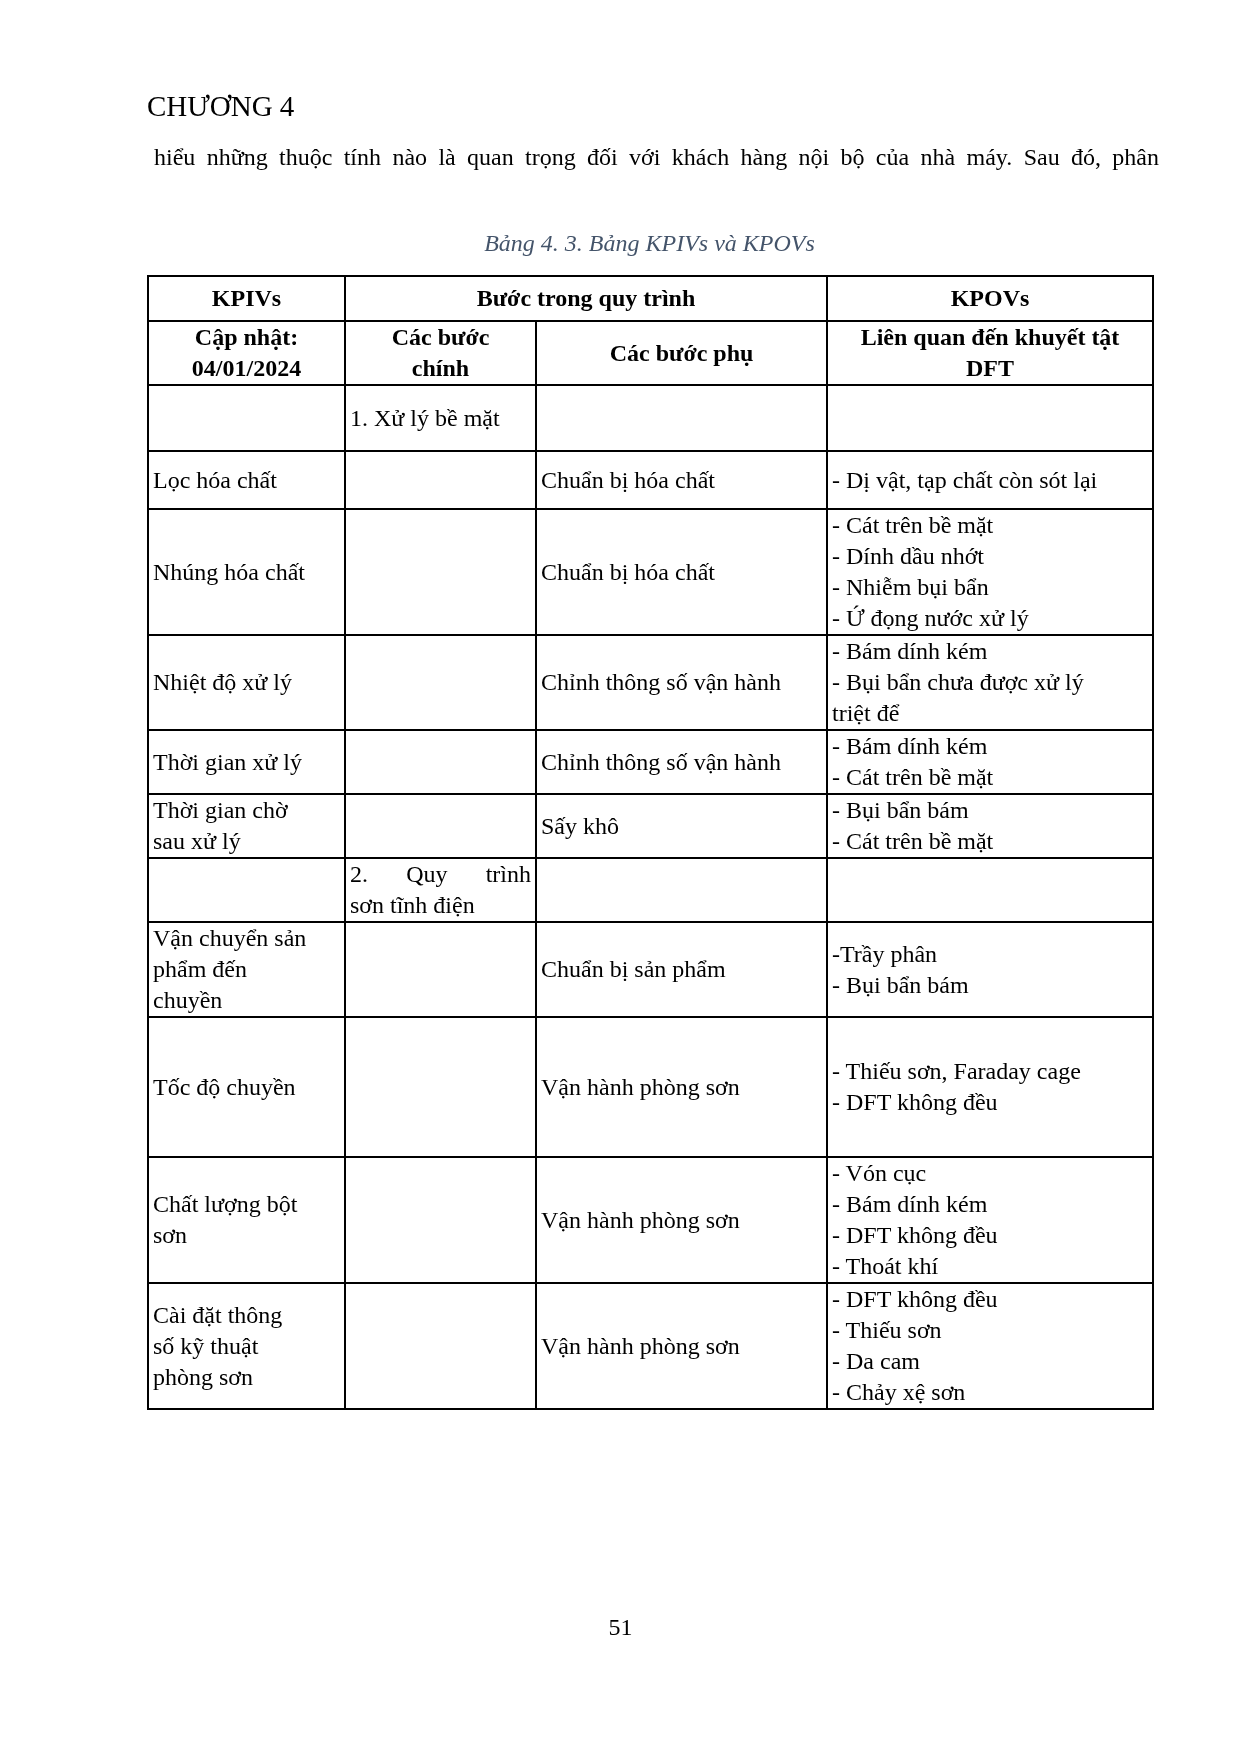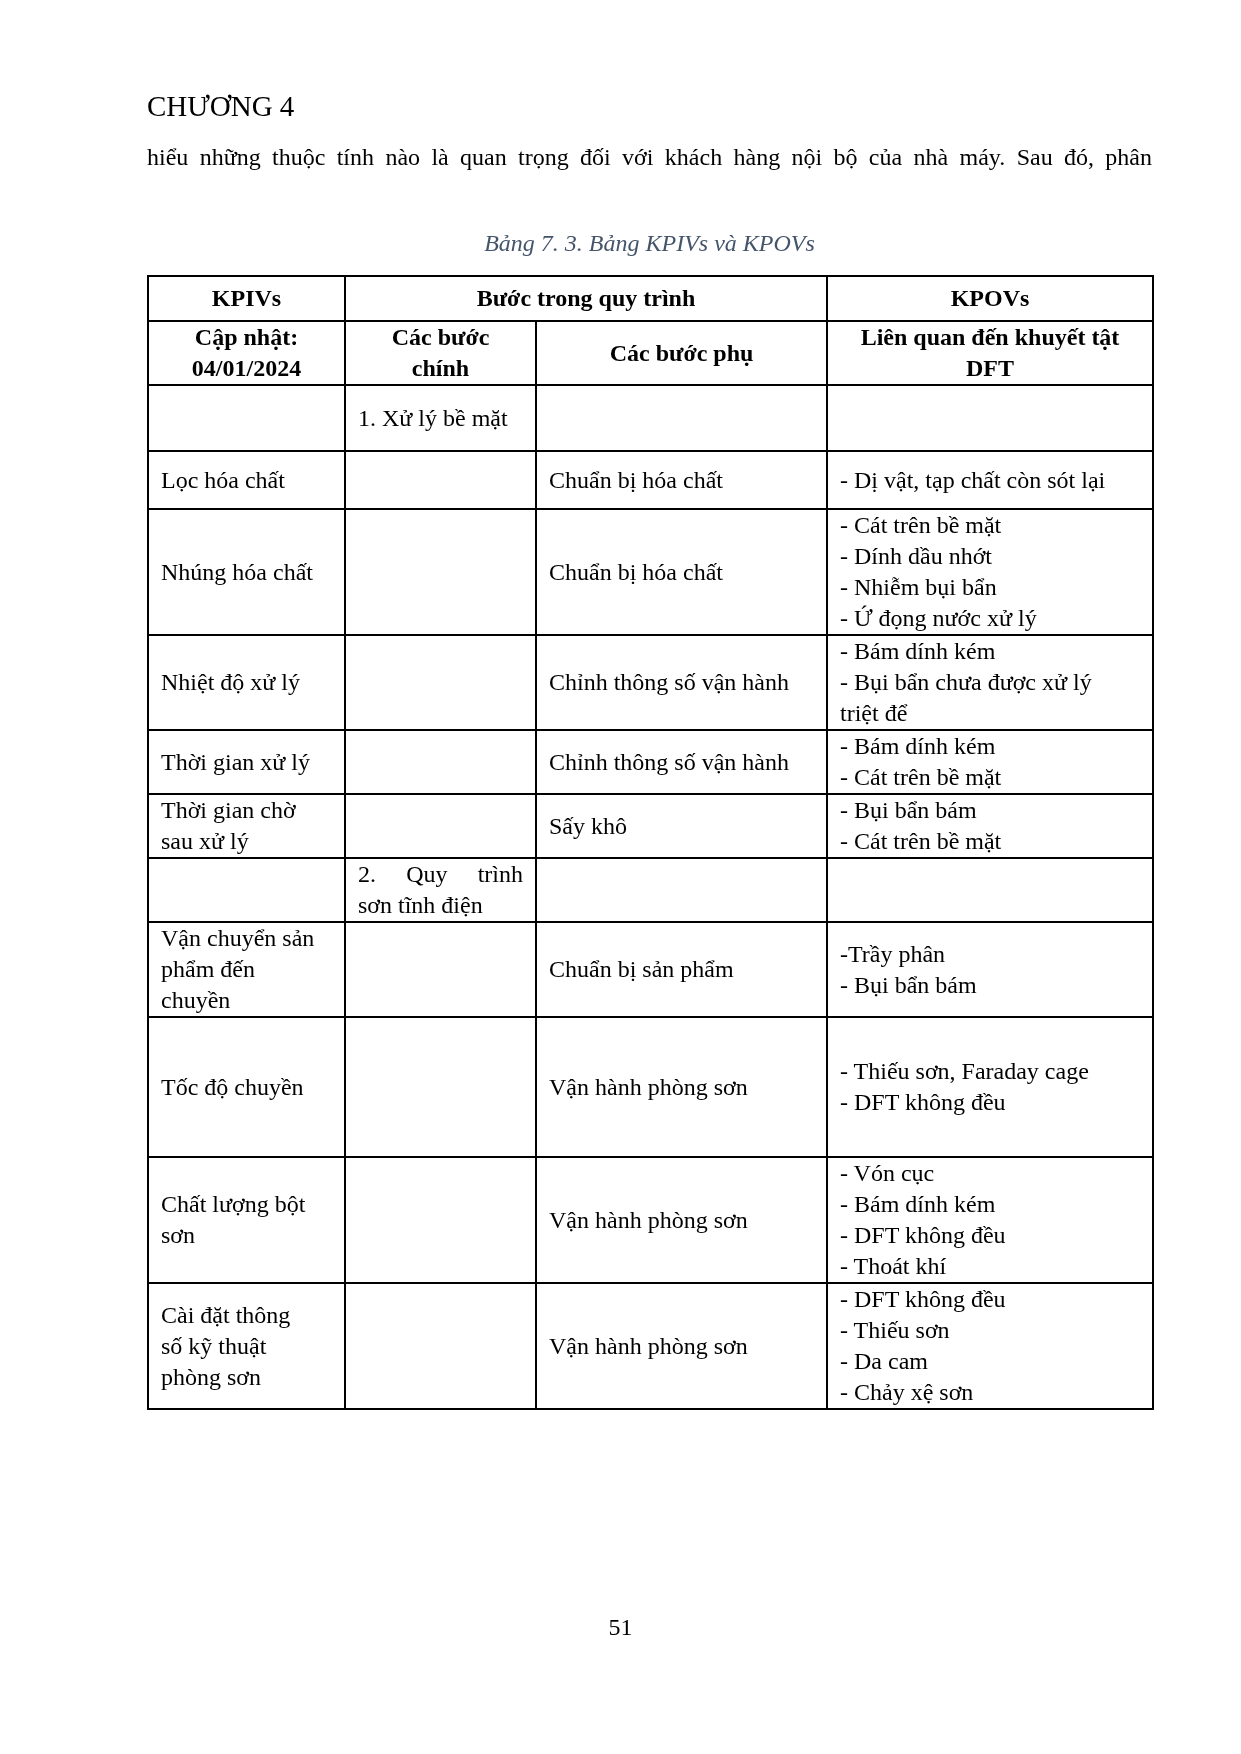--- a/index.html
+++ b/index.html
@@ -6,56 +6,56 @@
     body {
       width: 1241px; height: 1754px; position: relative; overflow: hidden;
       font-family: "Liberation Serif", "DejaVu Serif", serif;
       color: #000;
     }
     .chapter {
       position: absolute; left: 147px; top: 90px;
       font-size: 29px; line-height: 32px;
     }
     .para {
-      position: absolute; left: 147px; top: 134px; width: 1005px;
+      position: absolute; left: 154px; top: 134px; width: 1005px;
       font-size: 24px; line-height: 46px; text-align: justify;
     }
     .para p { margin: 0; }
     .caption {
       position: absolute; left: 147px; top: 227px; width: 1005px;
       text-align: center; font-style: italic;
       font-size: 24px; line-height: 32px; color: #44546a;
     }
     table.kp {
       position: absolute; left: 147px; top: 275px;
       width: 1005px; border-collapse: collapse; table-layout: fixed;
       font-size: 24px;
     }
     table.kp td, table.kp th {
-      border: 2px solid #000; padding: 0 12px; vertical-align: middle;
+      border: 2px solid #000; padding: 0 4px; vertical-align: middle;
       line-height: 31px;
     }
     table.kp th { font-weight: bold; text-align: center; }
     table.kp td.just { text-align: justify; text-align-last: left; }
     .line { display: block; white-space: nowrap; }
     .pagenum {
       position: absolute; left: 0; width: 1241px; top: 1614px;
       text-align: center; font-size: 24px;
     }
   </style>
 </head>
 <body>
 
 <div class="chapter">CHƯƠNG 4</div>
 
 <div class="para">
   <p style="text-align: justify; text-align-last: justify;">hiểu những thuộc tính nào là quan trọng đối với khách hàng nội bộ của nhà máy. Sau đó, phân</p>
 </div>
 
-<div class="caption">Bảng 7. 3. Bảng KPIVs và KPOVs</div>
+<div class="caption">Bảng 4. 3. Bảng KPIVs và KPOVs</div>
 
 <table class="kp">
   <colgroup>
     <col style="width:197px">
     <col style="width:191px">
     <col style="width:291px">
     <col style="width:326px">
   </colgroup>
   <thead>
     <tr style="height:45px">

